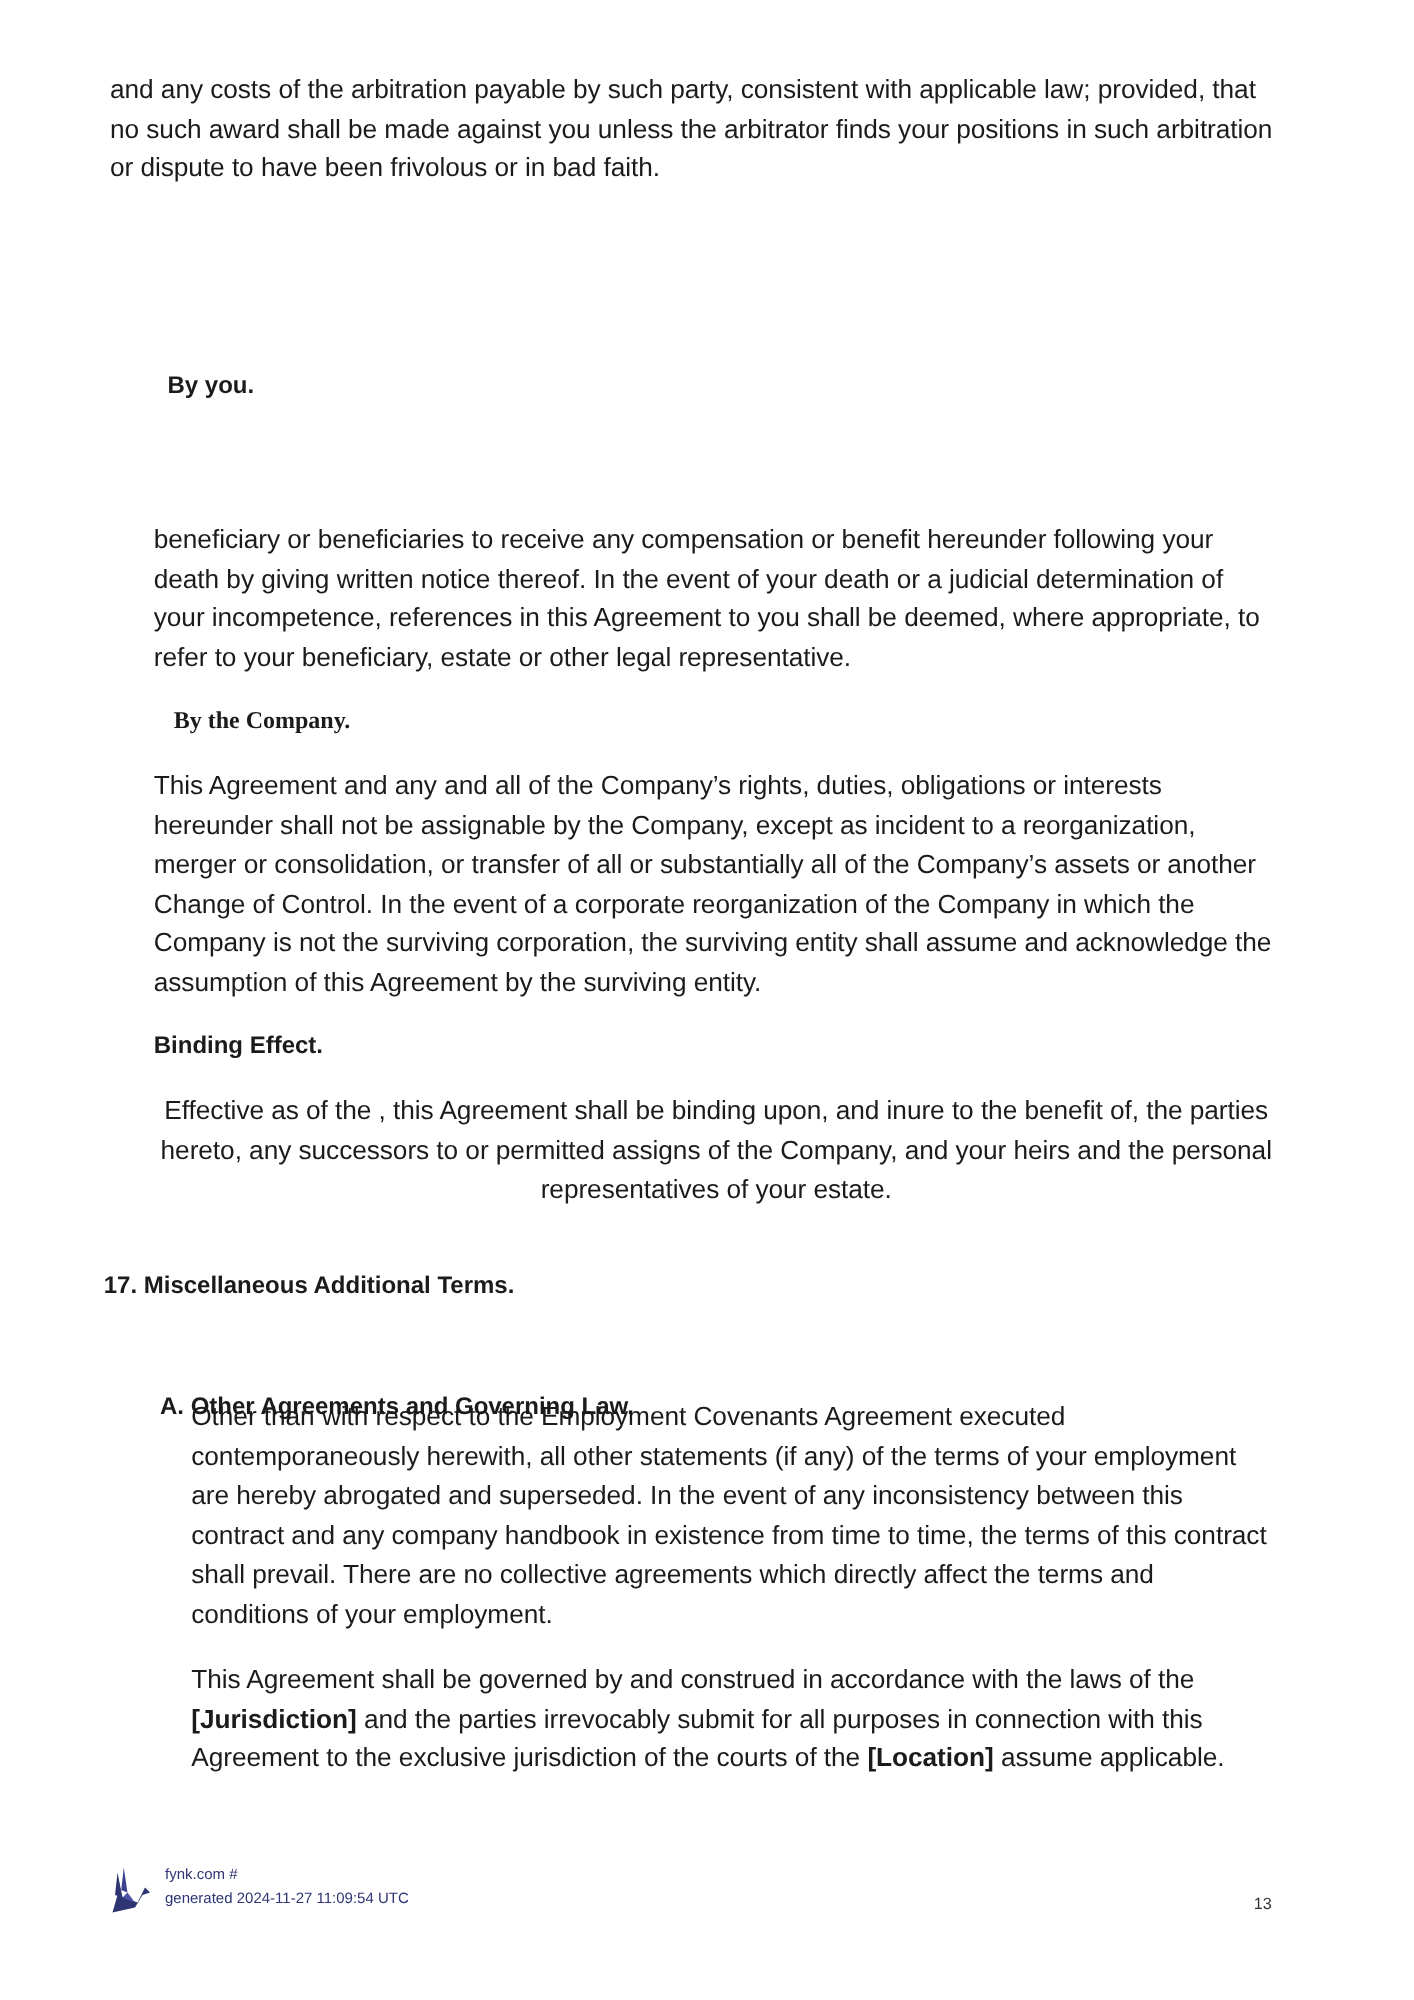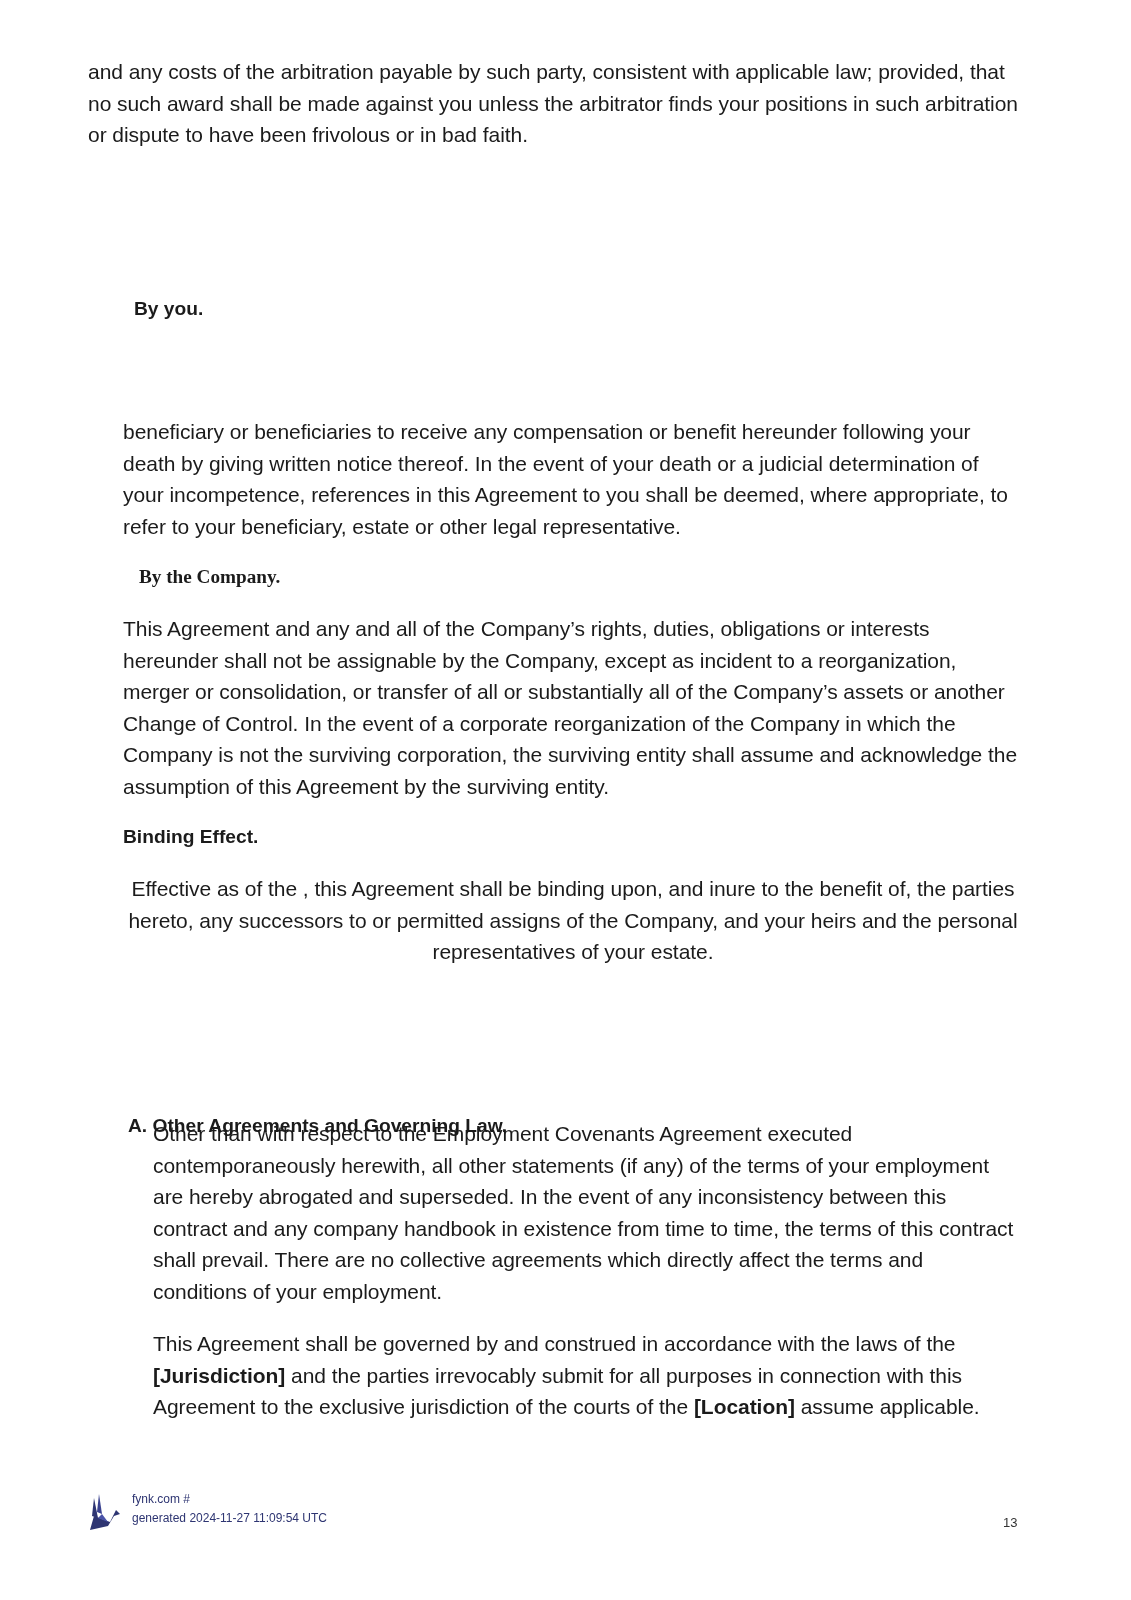--- a/index.html
+++ b/index.html
@@ -76,20 +76,24 @@
   <p class="p" style="left:123px; top:416px; width:890px;">beneficiary or beneficiaries to receive any compensation or benefit hereunder following your death by giving written notice thereof. In the event of your death or a judicial determination of your incompetence, references in this Agreement to you shall be deemed, where appropriate, to refer to your beneficiary, estate or other legal representative.</p>
 
   <div class="h" style="left:139px; top:564px;font-family:Liberation Serif, serif;">By the Company.</div>
 
   <p class="p" style="left:123px; top:613px; width:900px;">This Agreement and any and all of the Company’s rights, duties, obligations or interests hereunder shall not be assignable by the Company, except as incident to a reorganization, merger or consolidation, or transfer of all or substantially all of the Company’s assets or another Change of Control. In the event of a corporate reorganization of the Company in which the Company is not the surviving corporation, the surviving entity shall assume and acknowledge the assumption of this Agreement by the surviving entity.</p>
 
   <div class="h" style="left:123px; top:824px;">Binding Effect.</div>
 
   <p class="p" style="left:123px; top:873px; width:900px;text-align:center;">Effective as of the , this Agreement shall be binding upon, and inure to the benefit of, the parties hereto, any successors to or permitted assigns of the Company, and your heirs and the personal representatives of your estate.</p>
 
+  <div class="h" style="left:83px; top:1016px;">
+    <span>17.</span>
+    <span>Miscellaneous Additional Terms.</span>
+  </div>
 
   <div class="h" style="left:128px; top:1069px;margin-top:44px;">A. Other Agreements and Governing Law.</div>
 
   <p class="p" style="left:153px; top:1118px; width:865px;">Other than with respect to the Employment Covenants Agreement executed contemporaneously herewith, all other statements (if any) of the terms of your employment are hereby abrogated and superseded. In the event of any inconsistency between this contract and any company handbook in existence from time to time, the terms of this contract shall prevail. There are no collective agreements which directly affect the terms and conditions of your employment.</p>
 
   <p class="p" style="left:153px; top:1328px; width:865px;">
     <span>This Agreement shall be governed by and construed in accordance with the laws of the</span>
     <span class="b">[Jurisdiction]</span>
     <span>and the parties irrevocably submit for all purposes in connection with this Agreement to the exclusive jurisdiction of the courts of the</span>
     <span class="b">[Location]</span>

